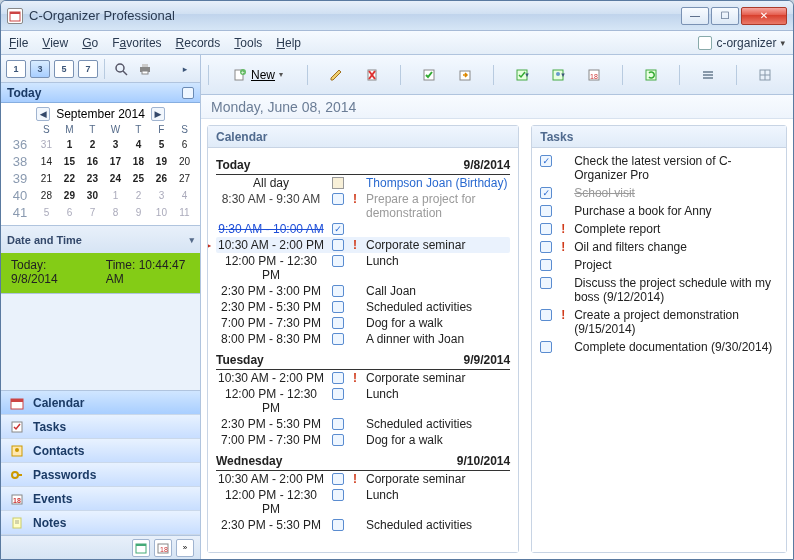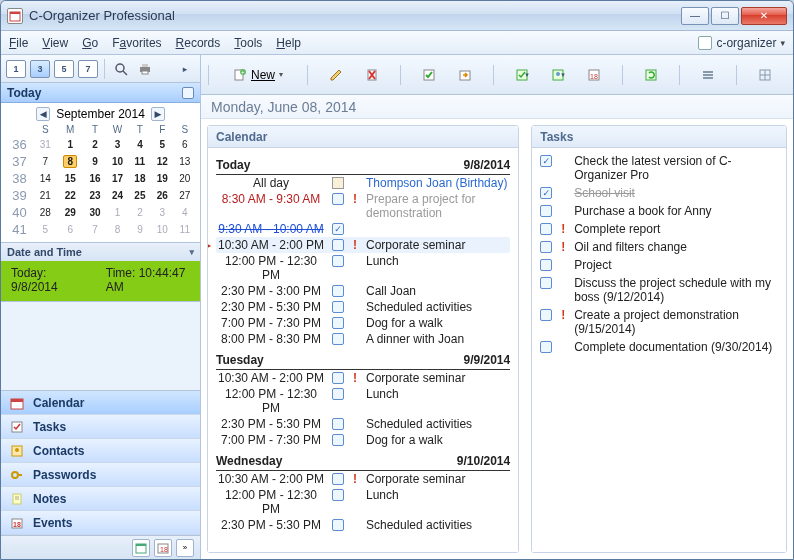--- a/index.html
+++ b/index.html
@@ -52,21 +52,21 @@
   .minical table { width:100%; border-collapse:collapse; font-size:10px; text-align:center; }
   .minical th { color:#556b8a; font-weight:normal; padding:1px 0; }
   .minical td { padding:1px 0; color:#222; }
   .minical td.w { color:#8a9ab0; font-size:13px; }
   .minical td.om { color:#aab; }
   .minical td.bold { font-weight:bold; }
   .minical td.today span{ display:inline-block; background:#ffcf66; border:1px solid #cc8a00; padding:0 3px; border-radius:2px; }
 
   
   .dt-panel { background:#eaf2fb; border-bottom:1px solid #b0c4de; }
-  .dt-panel .hdr{height:18px;background:linear-gradient(#e8f0fa,#d6e4f4);display:flex;align-items:center;padding:4px 6px;color:#33486a;font-weight:bold;justify-content:space-between;font-size:11px;}
+  .dt-panel .hdr{height:27px;background:linear-gradient(#e8f0fa,#d6e4f4);display:flex;align-items:center;padding:4px 6px;color:#33486a;font-weight:bold;justify-content:space-between;font-size:11px;}
   .dt-panel .hdr .chev{font-size:9px;color:#556b8a;}
   .dt-panel .body{padding:4px 10px 6px 10px;background:#84cc16;gap:23px;}
   .dt-panel .body div{padding:1px 0;color:#222;}
 
   .left-spacer{flex:1;background:#eaf2fb;}
 
   
   .navbtns { border-top:1px solid #b0c4de; }
   .navrow { height:24px; display:flex;align-items:center;gap:8px; padding:0 8px; border-bottom:1px solid #cad8ea; background:linear-gradient(#e8f2ff,#c8deff); color:#1b3b66; font-weight:bold; font-size:12px;}
   .navrow .nic{width:16px;height:16px;display:flex;align-items:center;justify-content:center;}
@@ -81,21 +81,21 @@
   .content { flex:1; display:flex; min-height:0; }
   .col { border:1px solid #c8d4e4; border-radius:3px; margin:6px; display:flex; flex-direction:column; min-height:0; }
   .col.calendar{flex:1.1;}
   .col.tasks{flex:0.9;}
   .colhdr { height:22px; background:linear-gradient(#f0f6fe,#e0ebf8); border-bottom:1px solid #c8d4e4; display:flex;align-items:center;padding:0 8px;color:#506a8e;font-weight:bold;}
   .colbody { flex:1; overflow:auto; padding:4px 8px 8px 8px; background:#fff; }
 
   .dayrow { display:flex; justify-content:space-between; border-bottom:1px solid #333; padding:6px 0 2px 0; font-weight:bold; color:#222; }
   .evt { display:flex; align-items:flex-start; gap:6px; padding:1px 0; }
   .evt .time{width:110px;color:#222;text-align:center;}
-  .evt .time.gray{color:#b91c1c;}
+  .evt .time.gray{color:#404040;}
   .evt .time.strike{text-decoration:line-through;color:#1d4ed8;}
   .evt .chk{width:12px;height:12px;border:1px solid #5a8cd0;border-radius:2px;background:#eef6ff;flex-shrink:0;margin-top:1px;display:flex;align-items:center;justify-content:center;font-size:9px;color:#2a6ad0;}
   .evt .pri{width:10px;flex-shrink:0;color:#d03a1a;font-weight:bold;text-align:center;}
   .evt .txt{flex:1;color:#222;}
   .evt .txt.link{color:#2a6ad0;}
   .evt .txt.gray{color:#9a9a9a;}
   .evt .txt.strike{text-decoration:line-through;color:#9a9a9a;}
   .evt .marker{width:8px;text-align:center;color:#c02a1a;margin-left:-14px;margin-right:0;}
   .evt.highlight{background:#eaf2fd;border-radius:2px;}
   .evt .pic{width:12px;height:12px;border:1px solid #999;background:#f8f0d8;flex-shrink:0;margin-top:1px;}
@@ -207,30 +207,20 @@
             <tbody id="calbody">
               <tr>
                 <td class="w">36</td>
                 <td class="om">31</td>
                 <td class="bold">1</td>
                 <td class="bold">2</td>
                 <td class="bold">3</td>
                 <td class="bold">4</td>
                 <td class="bold">5</td>
                 <td>6</td>
-              </tr>
-              <tr>
-                <td class="w">37</td>
-                <td>7</td>
-                <td class="bold today"><span>8</span></td>
-                <td class="bold">9</td>
-                <td class="bold">10</td>
-                <td class="bold">11</td>
-                <td class="bold">12</td>
-                <td>13</td>
               </tr>
               <tr>
                 <td class="w">38</td>
                 <td>14</td>
                 <td class="bold">15</td>
                 <td class="bold">16</td>
                 <td class="bold">17</td>
                 <td class="bold">18</td>
                 <td class="bold">19</td>
                 <td>20</td>
@@ -315,35 +305,35 @@
               <svg width="14" height="14">
                 <circle cx="5" cy="7" r="3" fill="none" stroke="#c90" stroke-width="2"></circle>
                 <rect x="7" y="6" width="5" height="2" fill="#c90"></rect>
               </svg>
             </span>
             <span>Passwords</span>
           </div>
           <div class="navrow">
             <span class="nic">
               <svg width="14" height="14">
+                <rect x="2" y="3" width="10" height="9" fill="#fff" stroke="#888"></rect>
+                <text x="3" y="11" font-size="7" fill="#c33">18</text>
+              </svg>
+            </span>
+            <span>Events</span>
+          </div>
+          <div class="navrow">
+            <span class="nic">
+              <svg width="14" height="14">
                 <rect x="3" y="2" width="8" height="10" fill="#ffffc8" stroke="#cc6"></rect>
                 <line x1="5" y1="5" x2="9" y2="5" stroke="#aa8"></line>
                 <line x1="5" y1="7" x2="9" y2="7" stroke="#aa8"></line>
               </svg>
             </span>
             <span>Notes</span>
-          </div>
-          <div class="navrow">
-            <span class="nic">
-              <svg width="14" height="14">
-                <rect x="2" y="3" width="10" height="9" fill="#fff" stroke="#888"></rect>
-                <text x="3" y="11" font-size="7" fill="#c33">18</text>
-              </svg>
-            </span>
-            <span>Events</span>
           </div>
         </div>
 
       <div class="left-bottom">
         <div class="sm">
             <svg width="12" height="12">
               <rect x="1" y="2" width="10" height="9" fill="#fff" stroke="#4a7" stroke-width="1"></rect>
               <rect x="1" y="2" width="10" height="2" fill="#4a7"></rect>
             </svg>
           </div>

